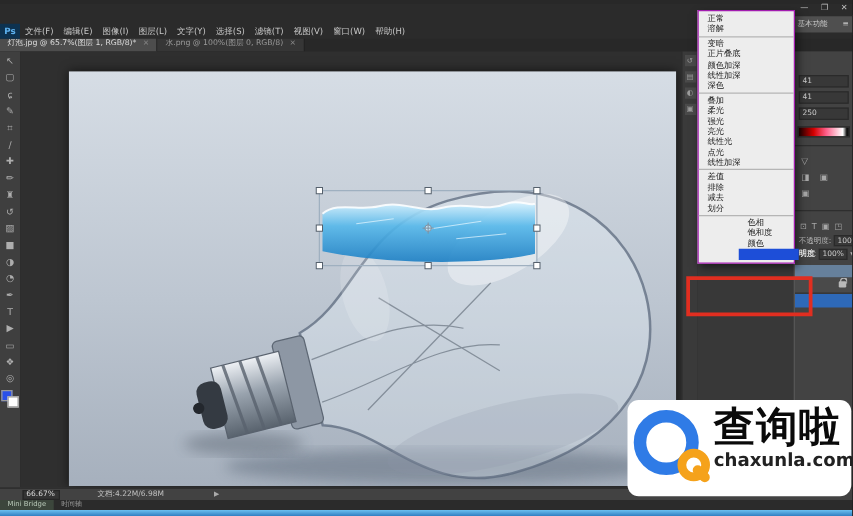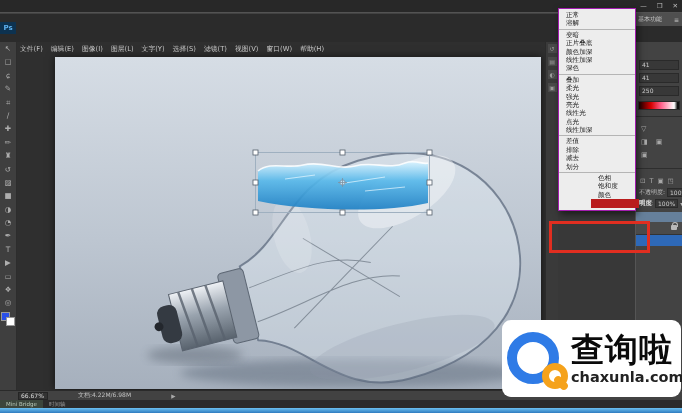--- a/index.html
+++ b/index.html
@@ -1,22 +1,22 @@
 <!DOCTYPE html>
 <html><head>
 <meta charset="utf-8">
 <style>
   * { margin:0; padding:0; box-sizing:border-box; }
   html,body { width:682px; height:413px; overflow:hidden; background:#1b1b1b;
     font-family:"DejaVu Sans","Liberation Sans",sans-serif; }
   #app { position:relative; width:682px; height:413px; background:#282828; overflow:hidden; }
 
   
-  .menubar { position:absolute; top:14px; left:0; right:0; height:28px; background:#2b2b2b;
-    display:flex; align-items:center; z-index:5; }
+  .menubar { position:absolute; top:3px; left:0; right:0; height:28px; background:#2b2b2b;
+    display:flex; align-items:flex-end; z-index:5; }
   .ps-logo { width:16px; height:12px; background:#0d3250; color:#5eb2f0; font-size:7px;
     font-weight:bold; text-align:center; line-height:12px; }
   .menu-item { padding:0 4px; font-size:6.8px; color:#c6c6c6; line-height:12px; white-space:nowrap; }
   .winctrl { position:absolute; top:0; right:4px; height:12px; display:flex; gap:10px;
     z-index:46; color:#c0c0c0; font-size:6.5px; align-items:center; }
 
   
   .optionsbar { position:absolute; top:12px; left:0; right:0; height:16px; background:#424242;
     border-top:1px solid #535353; border-bottom:1px solid #2e2e2e; display:flex; align-items:center;
     gap:3px; padding-left:6px; z-index:4; font-size:6.3px; color:#b5b5b5; white-space:nowrap; }
@@ -90,21 +90,21 @@
     border:1px solid #b9b9b9; border-bottom:none; border-radius:3px 3px 0 0; }
   .layer-sel { height:11px; background:#2e69b8; }
 
   
   .blend-menu { position:absolute; left:558px; top:8px; width:78px; z-index:40; background:#ededed;
     border:1px solid #a21caf; box-shadow:2px 3px 7px rgba(0,0,0,.55); padding:1px 0; }
   .bm-group { border-bottom:1px solid #b5b5b5; padding:1px 0; }
   .bm-group:last-child { border-bottom:none;margin-left:32px; }
   .bm-item { height:8.4px; line-height:8.6px; font-size:6.6px; color:#1a1a1a; padding-left:7px;
     white-space:nowrap; }
-  .bm-item.selected { background:#b91c1c; color:#fff;padding-left:48px; }
+  .bm-item.selected { background:#1d4ed8; color:#fff;padding-left:48px; }
 
   
   .red-box { position:absolute; left:549px; top:221px; width:101px; height:32px;
     border:3px solid #e12e20; z-index:60; }
 
   
   .statusbar { position:absolute; left:0; right:0; bottom:13px; height:10px; background:#424242;
     border-top:1px solid #2a2a2a; display:flex; align-items:center; font-size:6px; color:#c0c0c0;
     z-index:3; }
   .zoom-field { margin-left:18px; width:30px; background:#333; border:1px solid #252525;
@@ -113,21 +113,21 @@
   .status-arrow { margin-left:40px; font-size:5.5px; color:#aaa; }
   .bottomtabs { position:absolute; left:0; right:0; bottom:5px; height:8px; background:#2b2b2b;
     display:flex; font-size:5.5px; color:#9a9a9a; z-index:3; }
   .btab { padding:0 6px; line-height:8px; white-space:nowrap; }
   .btab.bridge { background:#3c463c; color:#b9c9b9; }
   .bluebar { position:absolute; left:0; right:0; bottom:0; height:5px;
     background:linear-gradient(#6cc0f0,#2e7cc0); z-index:3; }
 
   
   .watermark { position:absolute; right:1px; bottom:16px; width:179px; height:77px; background:#fff;
-    border-radius:9px; z-index:50; display:flex; align-items:center; padding:5px; }
+    border-radius:9px; z-index:50; display:flex; align-items:flex-start; padding:5px; }
   .wm-logo { width:58px; height:60px; position:relative; flex:none; }
   .wm-ring { position:absolute; width:52px; height:52px; border:10px solid #2f7be6;
     border-radius:50%; top:3px; left:0; }
   .wm-q { position:absolute; right:-3px; bottom:0px; width:26px; height:26px;
     border:7px solid #f5a21b; border-radius:50%; background:#fff; }
   .wm-handle { position:absolute; right:-8px; bottom:-5px; width:16px; height:8px;
     background:#f5a21b; border-radius:4px; transform:rotate(45deg); }
   .wm-text { margin-left:6px; flex:1; }
   .wm-brand { font-size:33px; line-height:1.05; color:#0a0a0a; font-weight:600; letter-spacing:1px;
     white-space:nowrap; }

